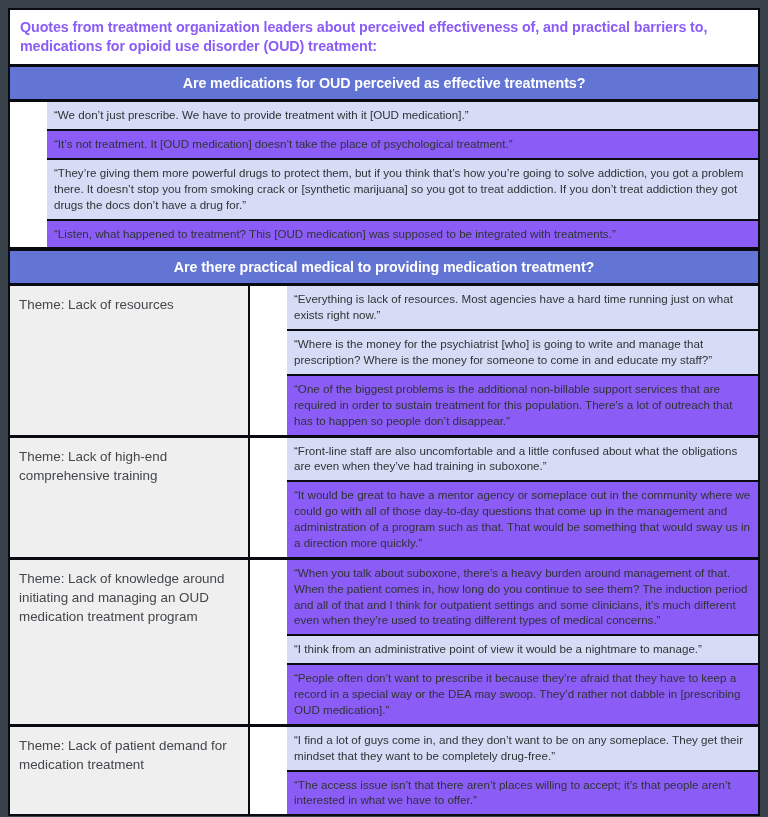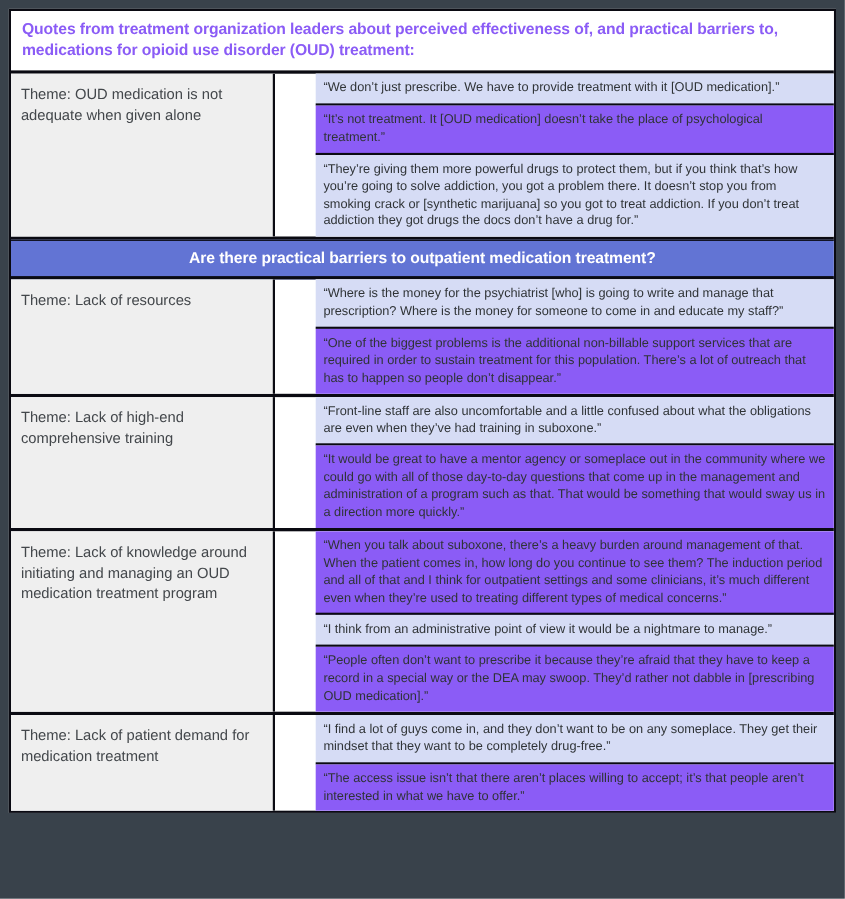--- a/index.html
+++ b/index.html
@@ -96,32 +96,34 @@
 </head>
 <body>
 
 <div class="table-frame">
 
   <div class="title-row">
     <div class="title-text">Quotes from treatment organization leaders about perceived effectiveness of, and practical barriers to, medications for opioid use disorder (OUD) treatment:</div>
   </div>
 
   <div id="sections-root">
+      <div class="section-header first">Are medications for OUD perceived as effective treatments?</div>
       <div class="theme-block">
-        <div class="theme-cell">Theme: OUD medication is not adequate when given alone</div>
         <div class="quotes-col">
           <div class="quote-cell alt">“We don’t just prescribe. We have to provide treatment with it [OUD medication].”</div>
           <div class="quote-cell plain">“It’s not treatment. It [OUD medication] doesn’t take the place of psychological treatment.”</div>
           <div class="quote-cell alt">“They’re giving them more powerful drugs to protect them, but if you think that’s how you’re going to solve addiction, you got a problem there. It doesn’t stop you from smoking crack or [synthetic marijuana] so you got to treat addiction. If you don’t treat addiction they got drugs the docs don’t have a drug for.”</div>
+          <div class="quote-cell plain">“Listen, what happened to treatment? This [OUD medication] was supposed to be integrated with treatments.”</div>
         </div>
       </div>
-      <div class="section-header">Are there practical barriers to outpatient medication treatment?</div>
+      <div class="section-header">Are there practical medical to providing medication treatment?</div>
       <div class="theme-block">
         <div class="theme-cell">Theme: Lack of resources</div>
         <div class="quotes-col">
+          <div class="quote-cell alt">“Everything is lack of resources. Most agencies have a hard time running just on what exists right now.”</div>
           <div class="quote-cell alt">“Where is the money for the psychiatrist [who] is going to write and manage that prescription? Where is the money for someone to come in and educate my staff?”</div>
           <div class="quote-cell plain">“One of the biggest problems is the additional non-billable support services that are required in order to sustain treatment for this population. There’s a lot of outreach that has to happen so people don’t disappear.”</div>
         </div>
       </div>
       <div class="theme-block">
         <div class="theme-cell">Theme: Lack of high-end comprehensive training</div>
         <div class="quotes-col">
           <div class="quote-cell alt">“Front-line staff are also uncomfortable and a little confused about what the obligations are even when they’ve had training in suboxone.”</div>
           <div class="quote-cell plain">“It would be great to have a mentor agency or someplace out in the community where we could go with all of those day-to-day questions that come up in the management and administration of a program such as that. That would be something that would sway us in a direction more quickly.”</div>
         </div>

